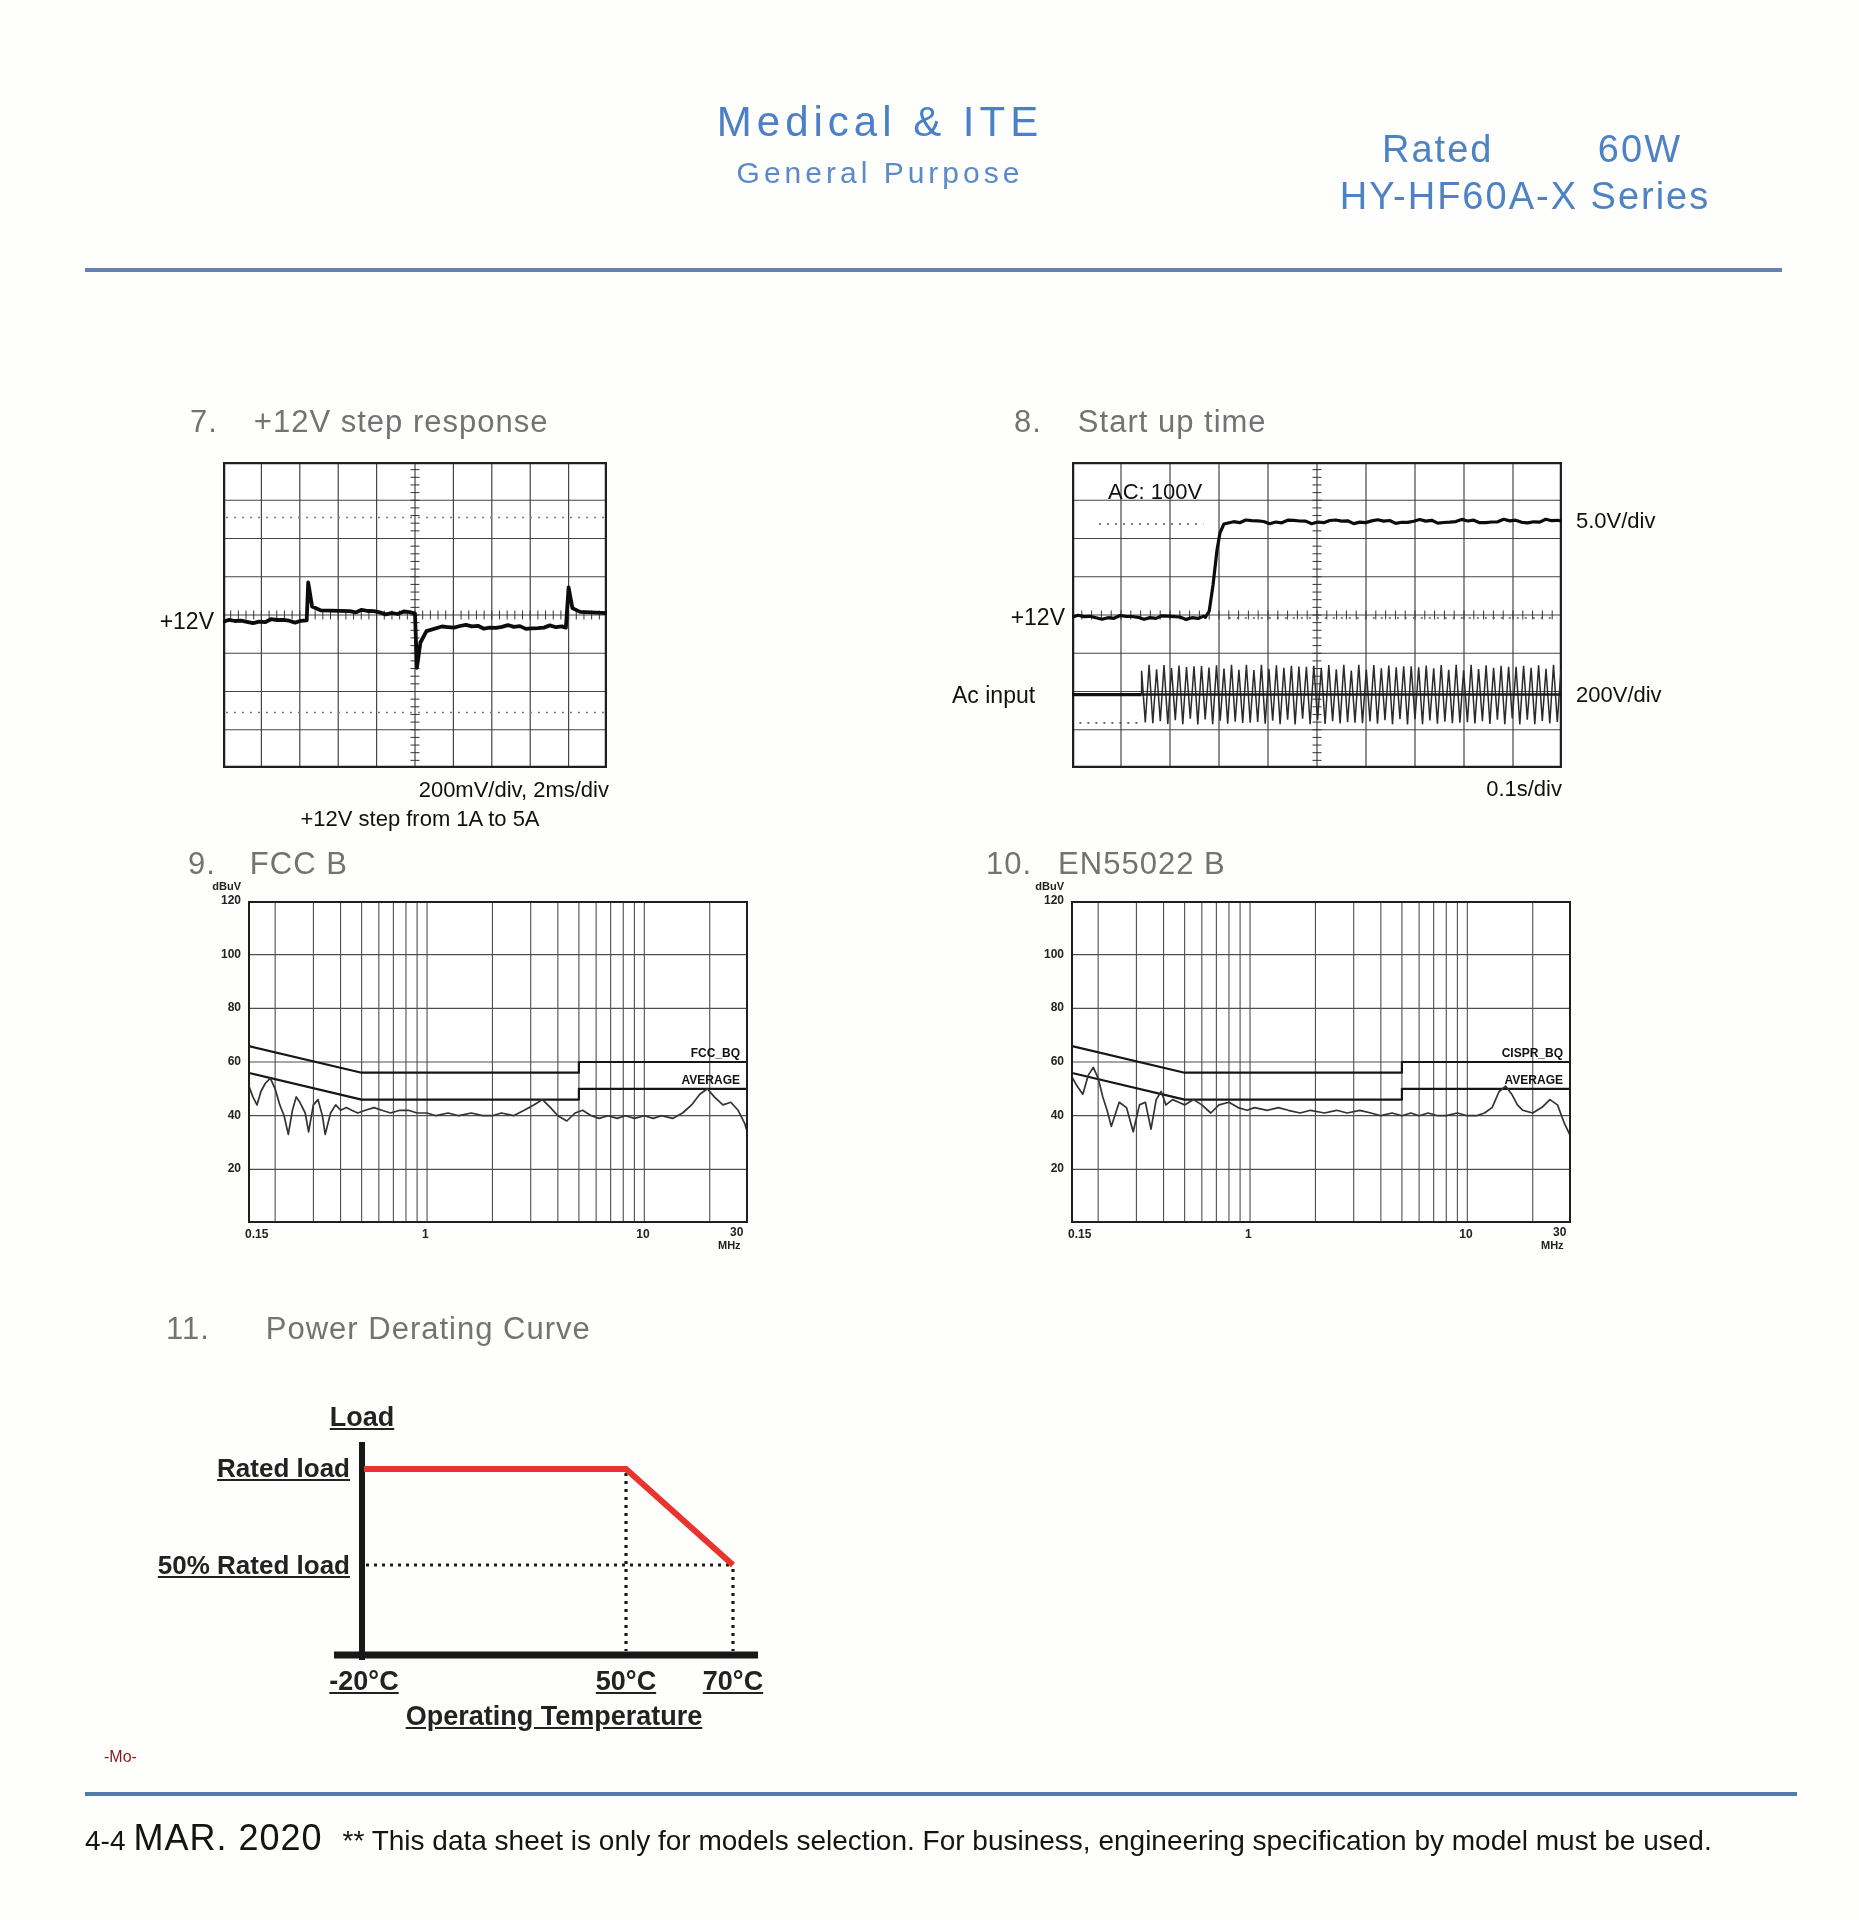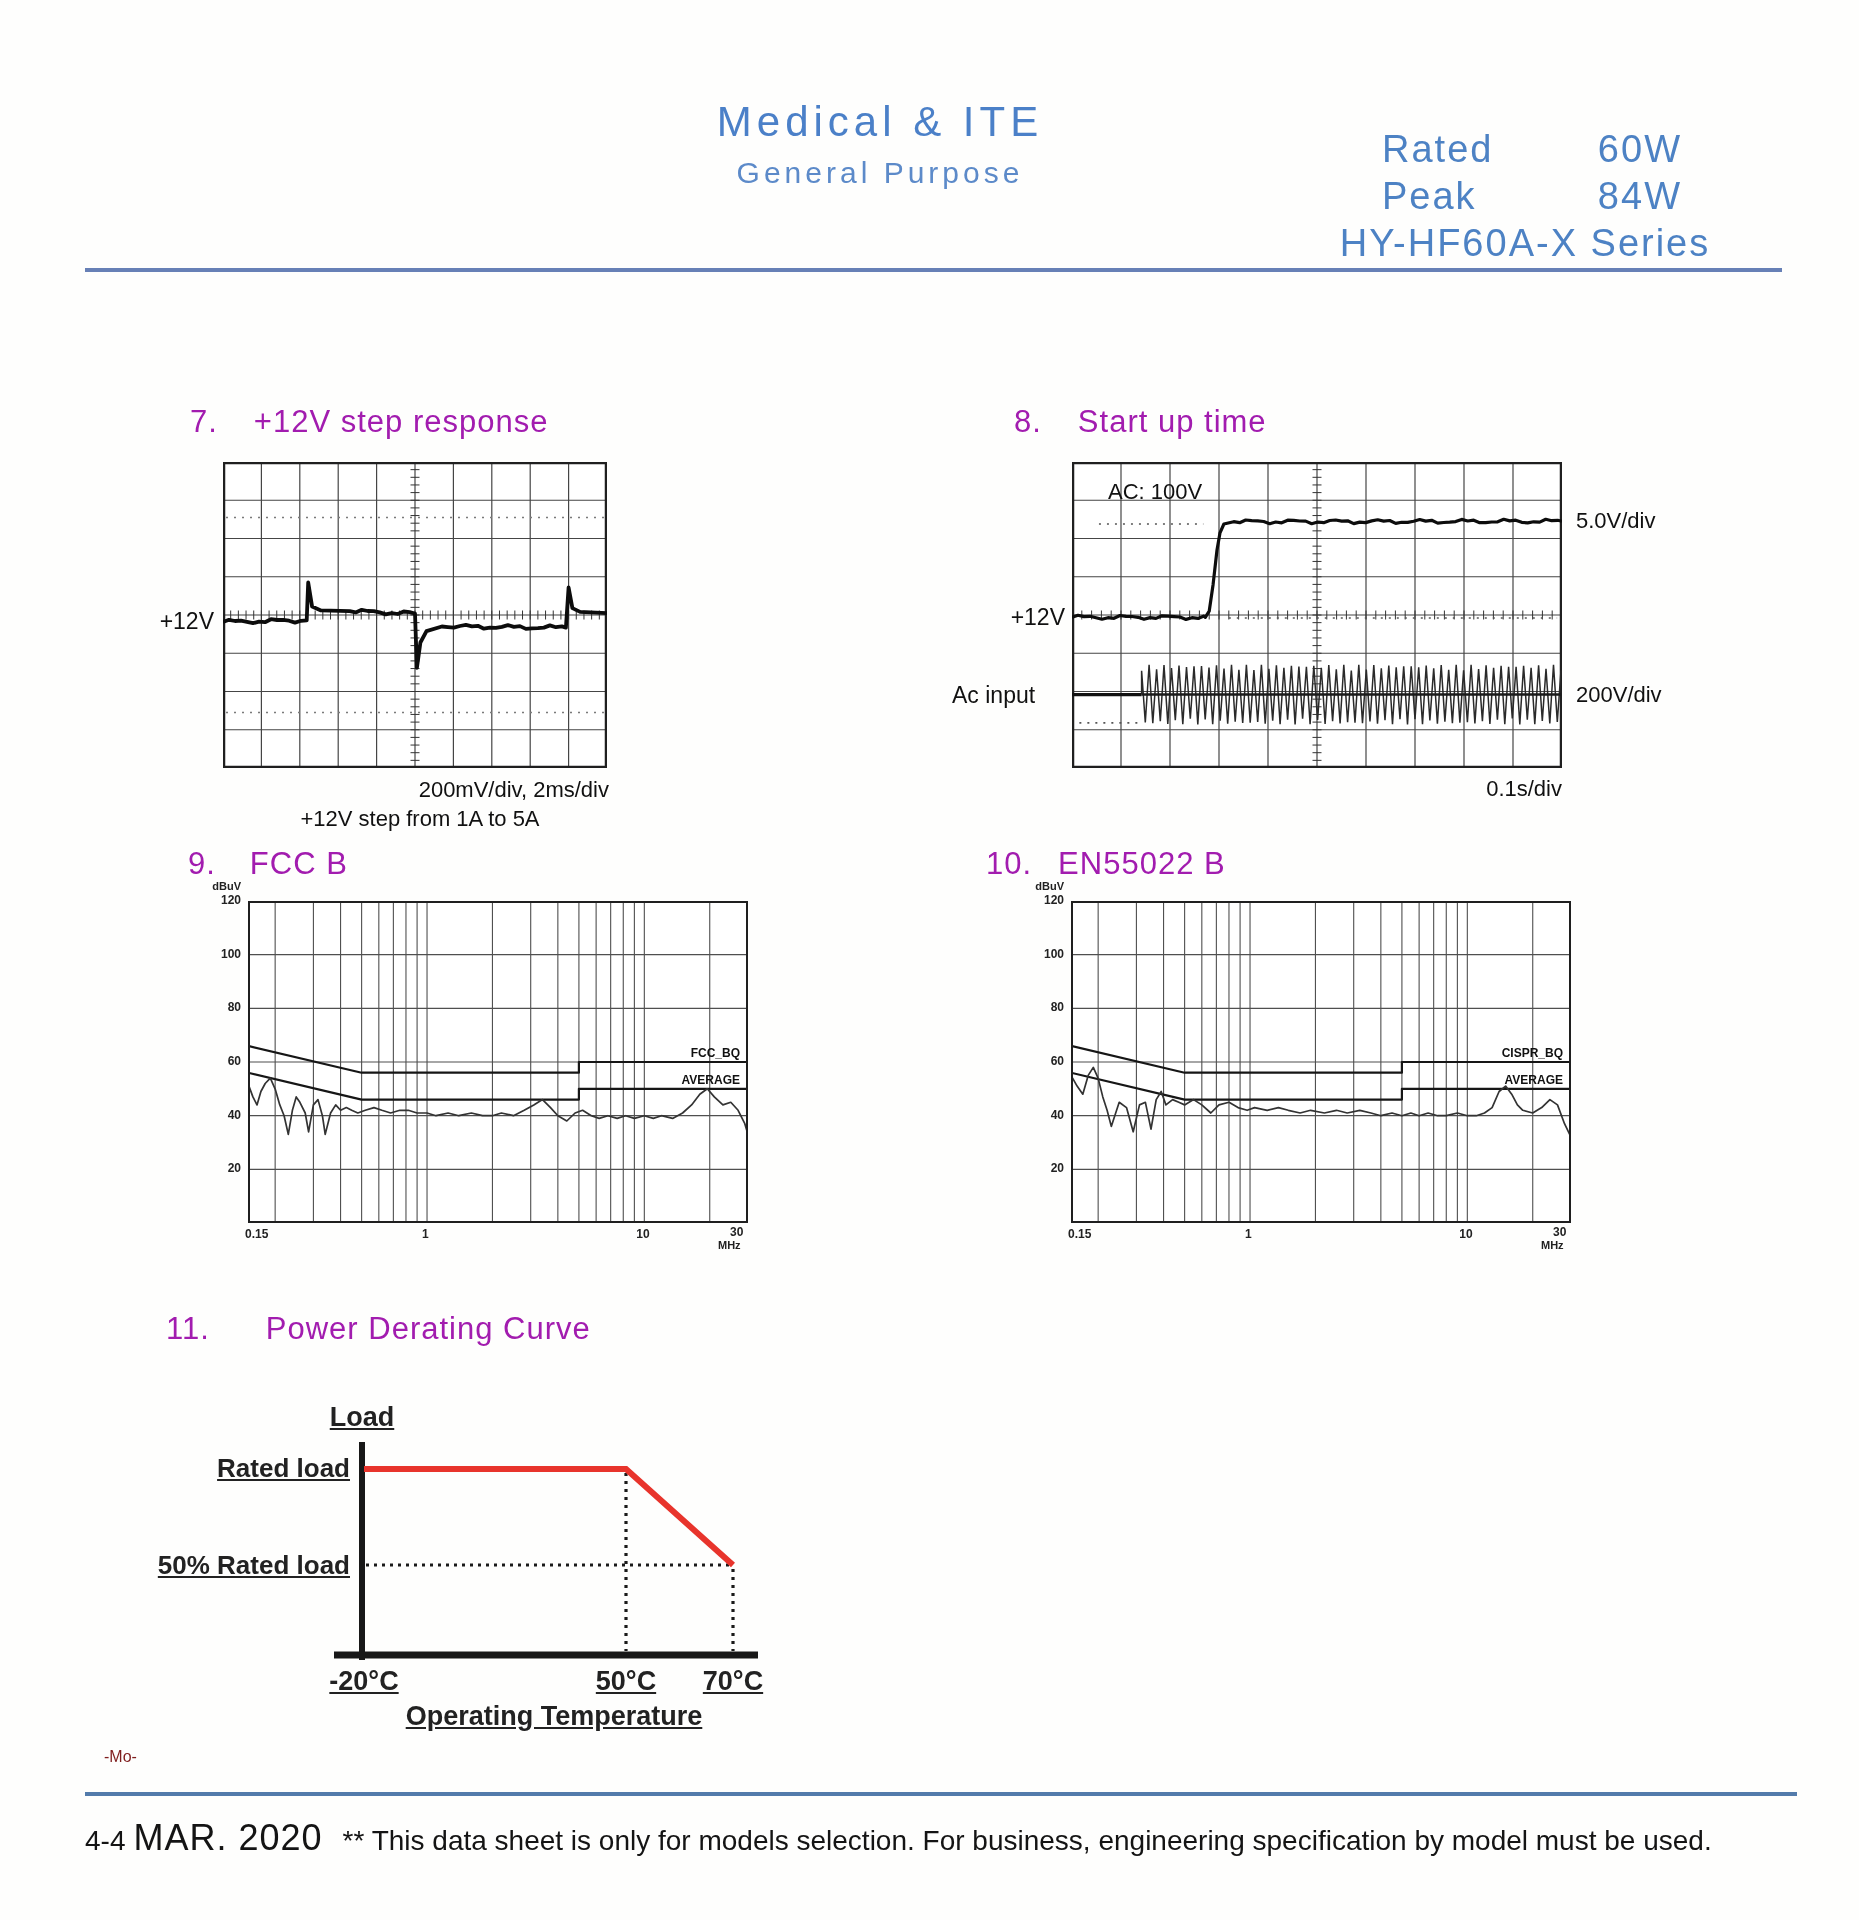--- a/index.html
+++ b/index.html
@@ -13,21 +13,21 @@
   .header-center{position:absolute;left:640px;top:98px;width:480px;text-align:center;}
   .ht1{font-size:42px;letter-spacing:5px;color:#4b80c8;}
   .ht2{font-size:30px;letter-spacing:4px;color:#5c8ac9;margin-top:10px;}
   .header-right{position:absolute;left:1290px;top:126px;width:470px;color:#4d82c4;
                 font-size:38px;letter-spacing:2px;line-height:47px;}
   .hr-row{display:flex;justify-content:space-between;padding:0 78px 0 92px;}
   .hr-series{text-align:center;}
   .rule-top{position:absolute;left:85px;top:268px;width:1697px;height:4px;background:#6780b6;}
 
   
-  .sec-title{position:absolute;font-size:31px;color:#a21caf;letter-spacing:1px;white-space:nowrap;}
+  .sec-title{position:absolute;font-size:31px;color:#737373;letter-spacing:1px;white-space:nowrap;}
   #t7{left:190px;top:404px;}  #t7 .num{margin-right:36px;}
   #t8{left:1014px;top:404px;} #t8 .num{margin-right:36px;}
   #t9{left:188px;top:846px;}  #t9 .num{margin-right:34px;}
   #t10{left:986px;top:846px;} #t10 .num{margin-right:26px;}
   #t11{left:166px;top:1311px;}#t11 .num{margin-right:56px;}
 
   
   #scope7-svg{left:223px;top:462px;}
   #scope8-svg{left:1072px;top:462px;}
   .scope-label{position:absolute;font-size:23px;color:#111;white-space:nowrap;}
@@ -78,24 +78,20 @@
 <div class="page">
 
   <div class="header-center">
     <div class="ht1">Medical &amp; ITE</div>
     <div class="ht2">General  Purpose</div>
   </div>
   <div class="header-right">
     <div class="hr-row">
       <span>Rated</span>
       <span>60W</span>
-    </div>
-    <div class="hr-row">
-      <span>Peak</span>
-      <span>84W</span>
     </div>
     <div class="hr-series">HY-HF60A-X Series</div>
   </div>
   <div class="rule-top"></div>
 
   <div class="sec-title" id="t7">
     <span class="num">7.</span><span>+12V step response</span>
   </div>
   <svg id="scope7-svg" class="abs" width="384" height="306">
       <rect x="0" y="0" width="384" height="306" fill="#ffffff"></rect>

